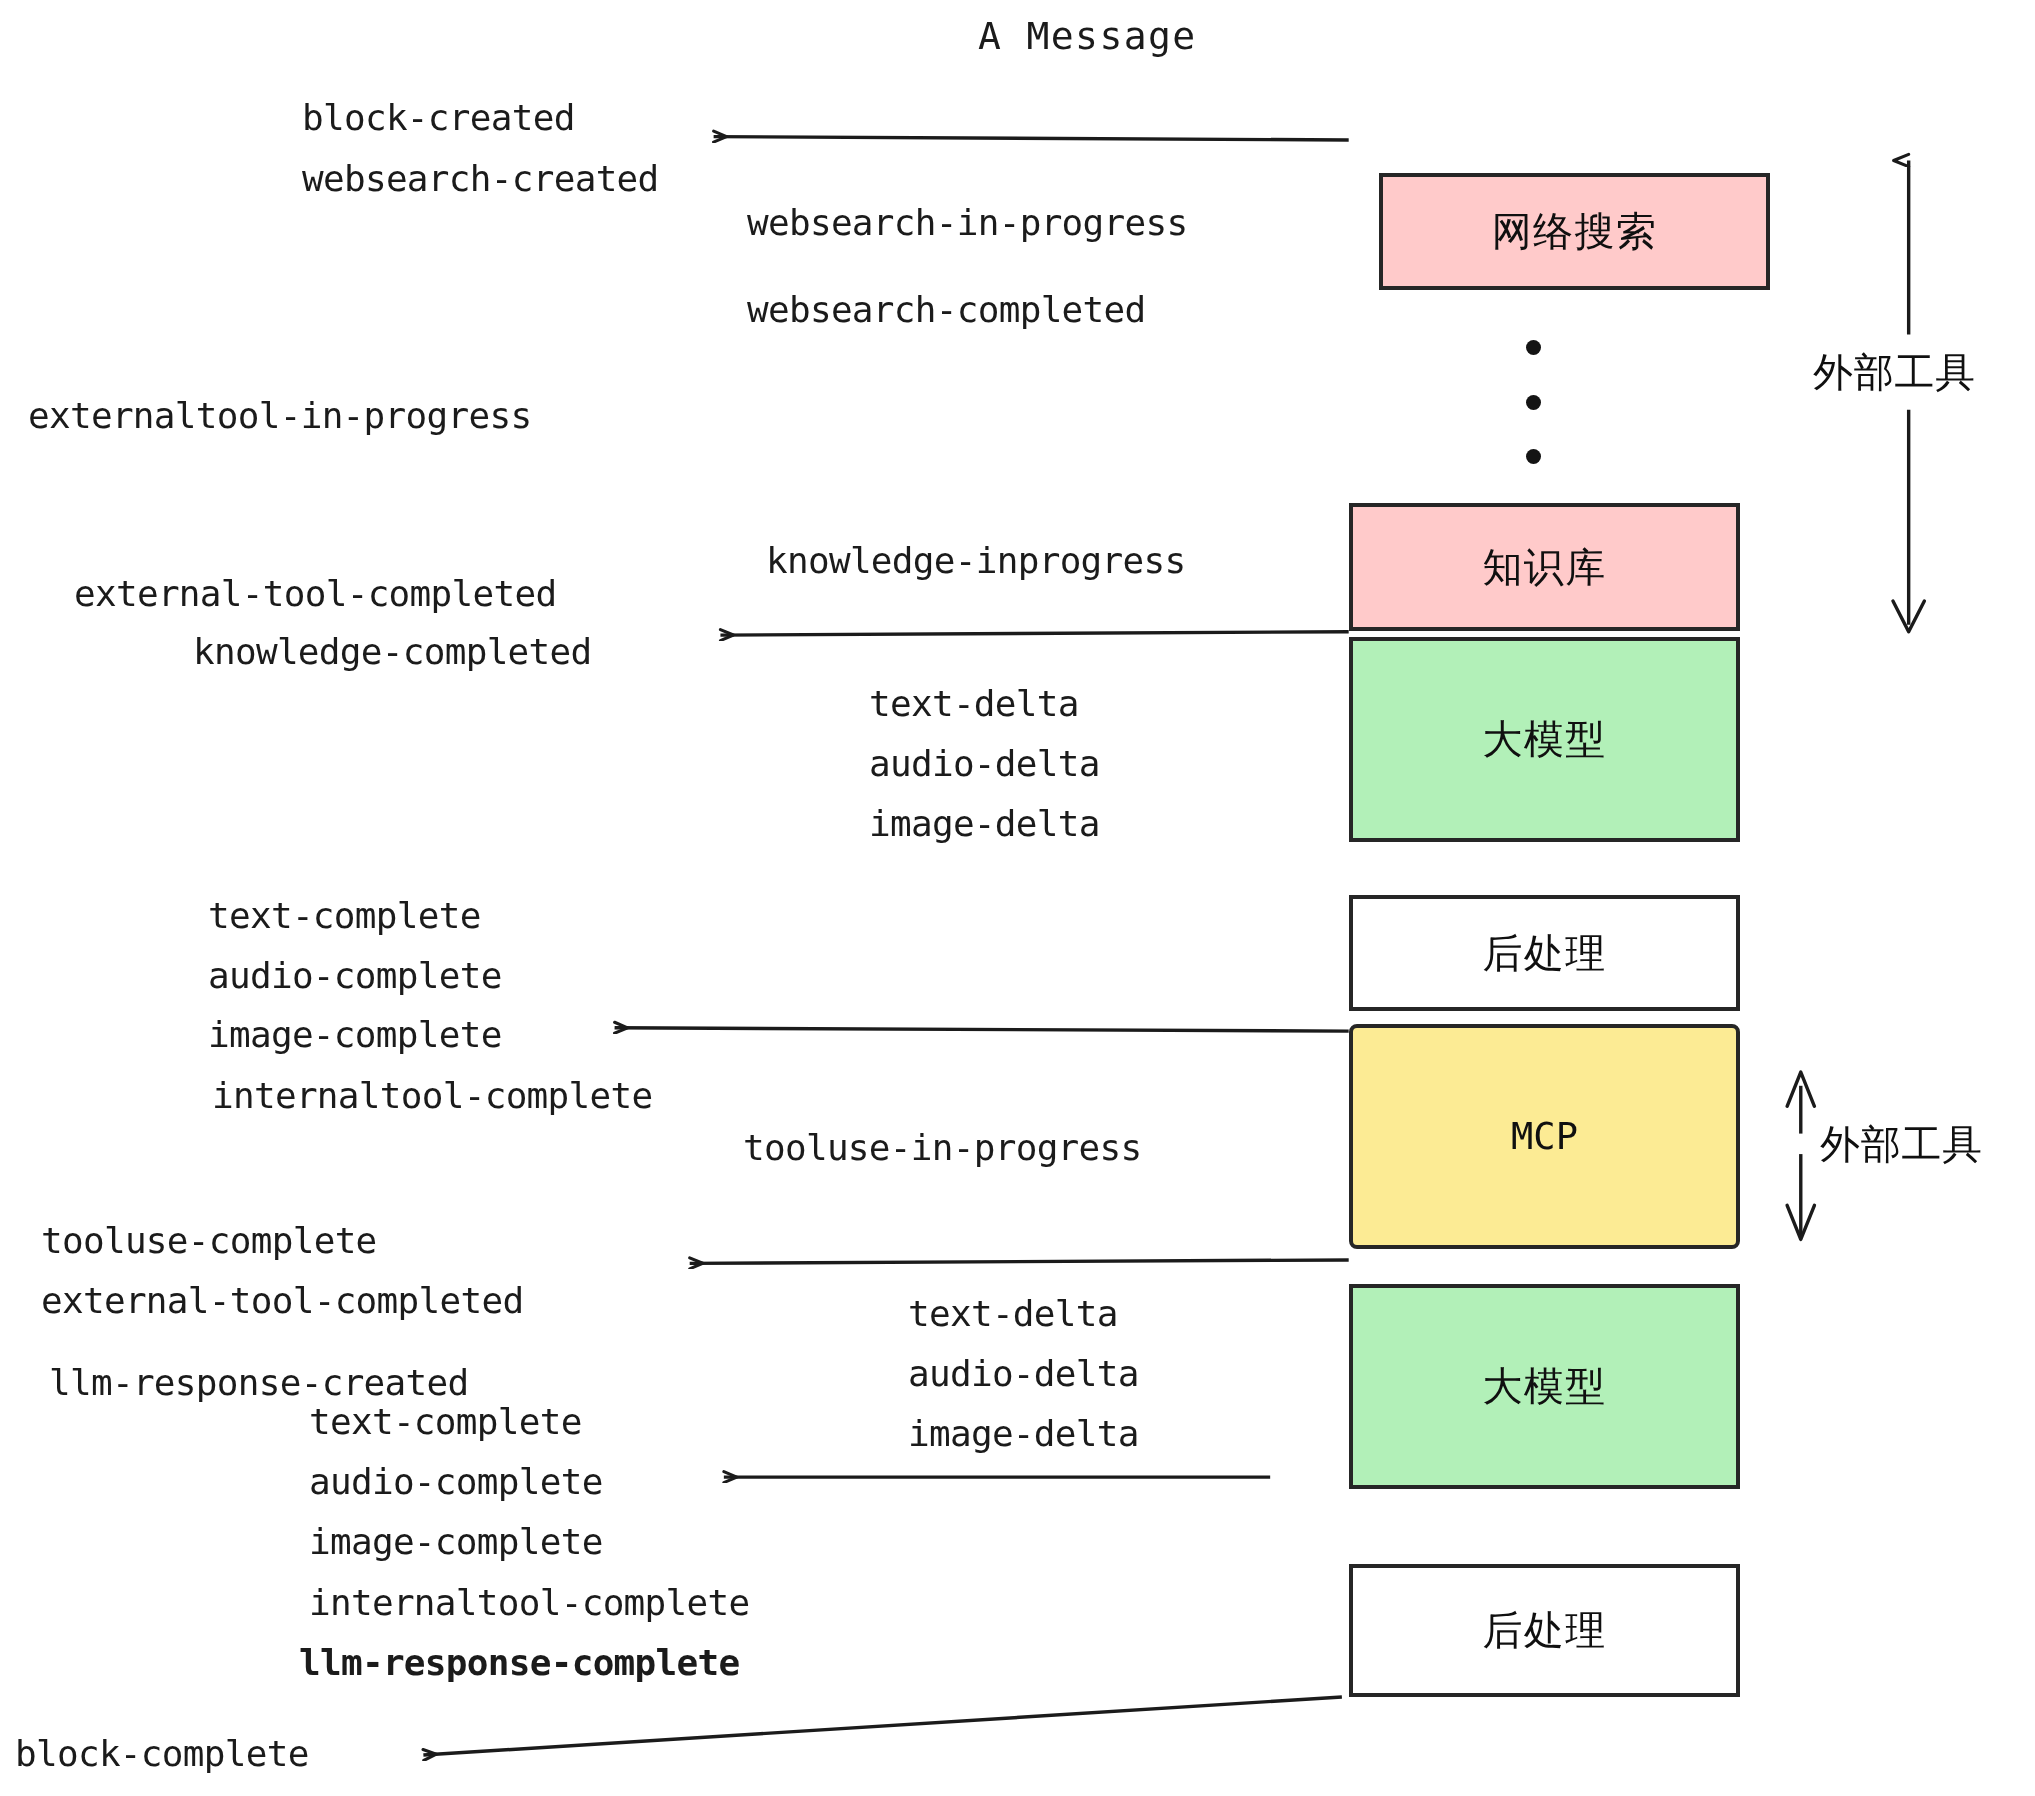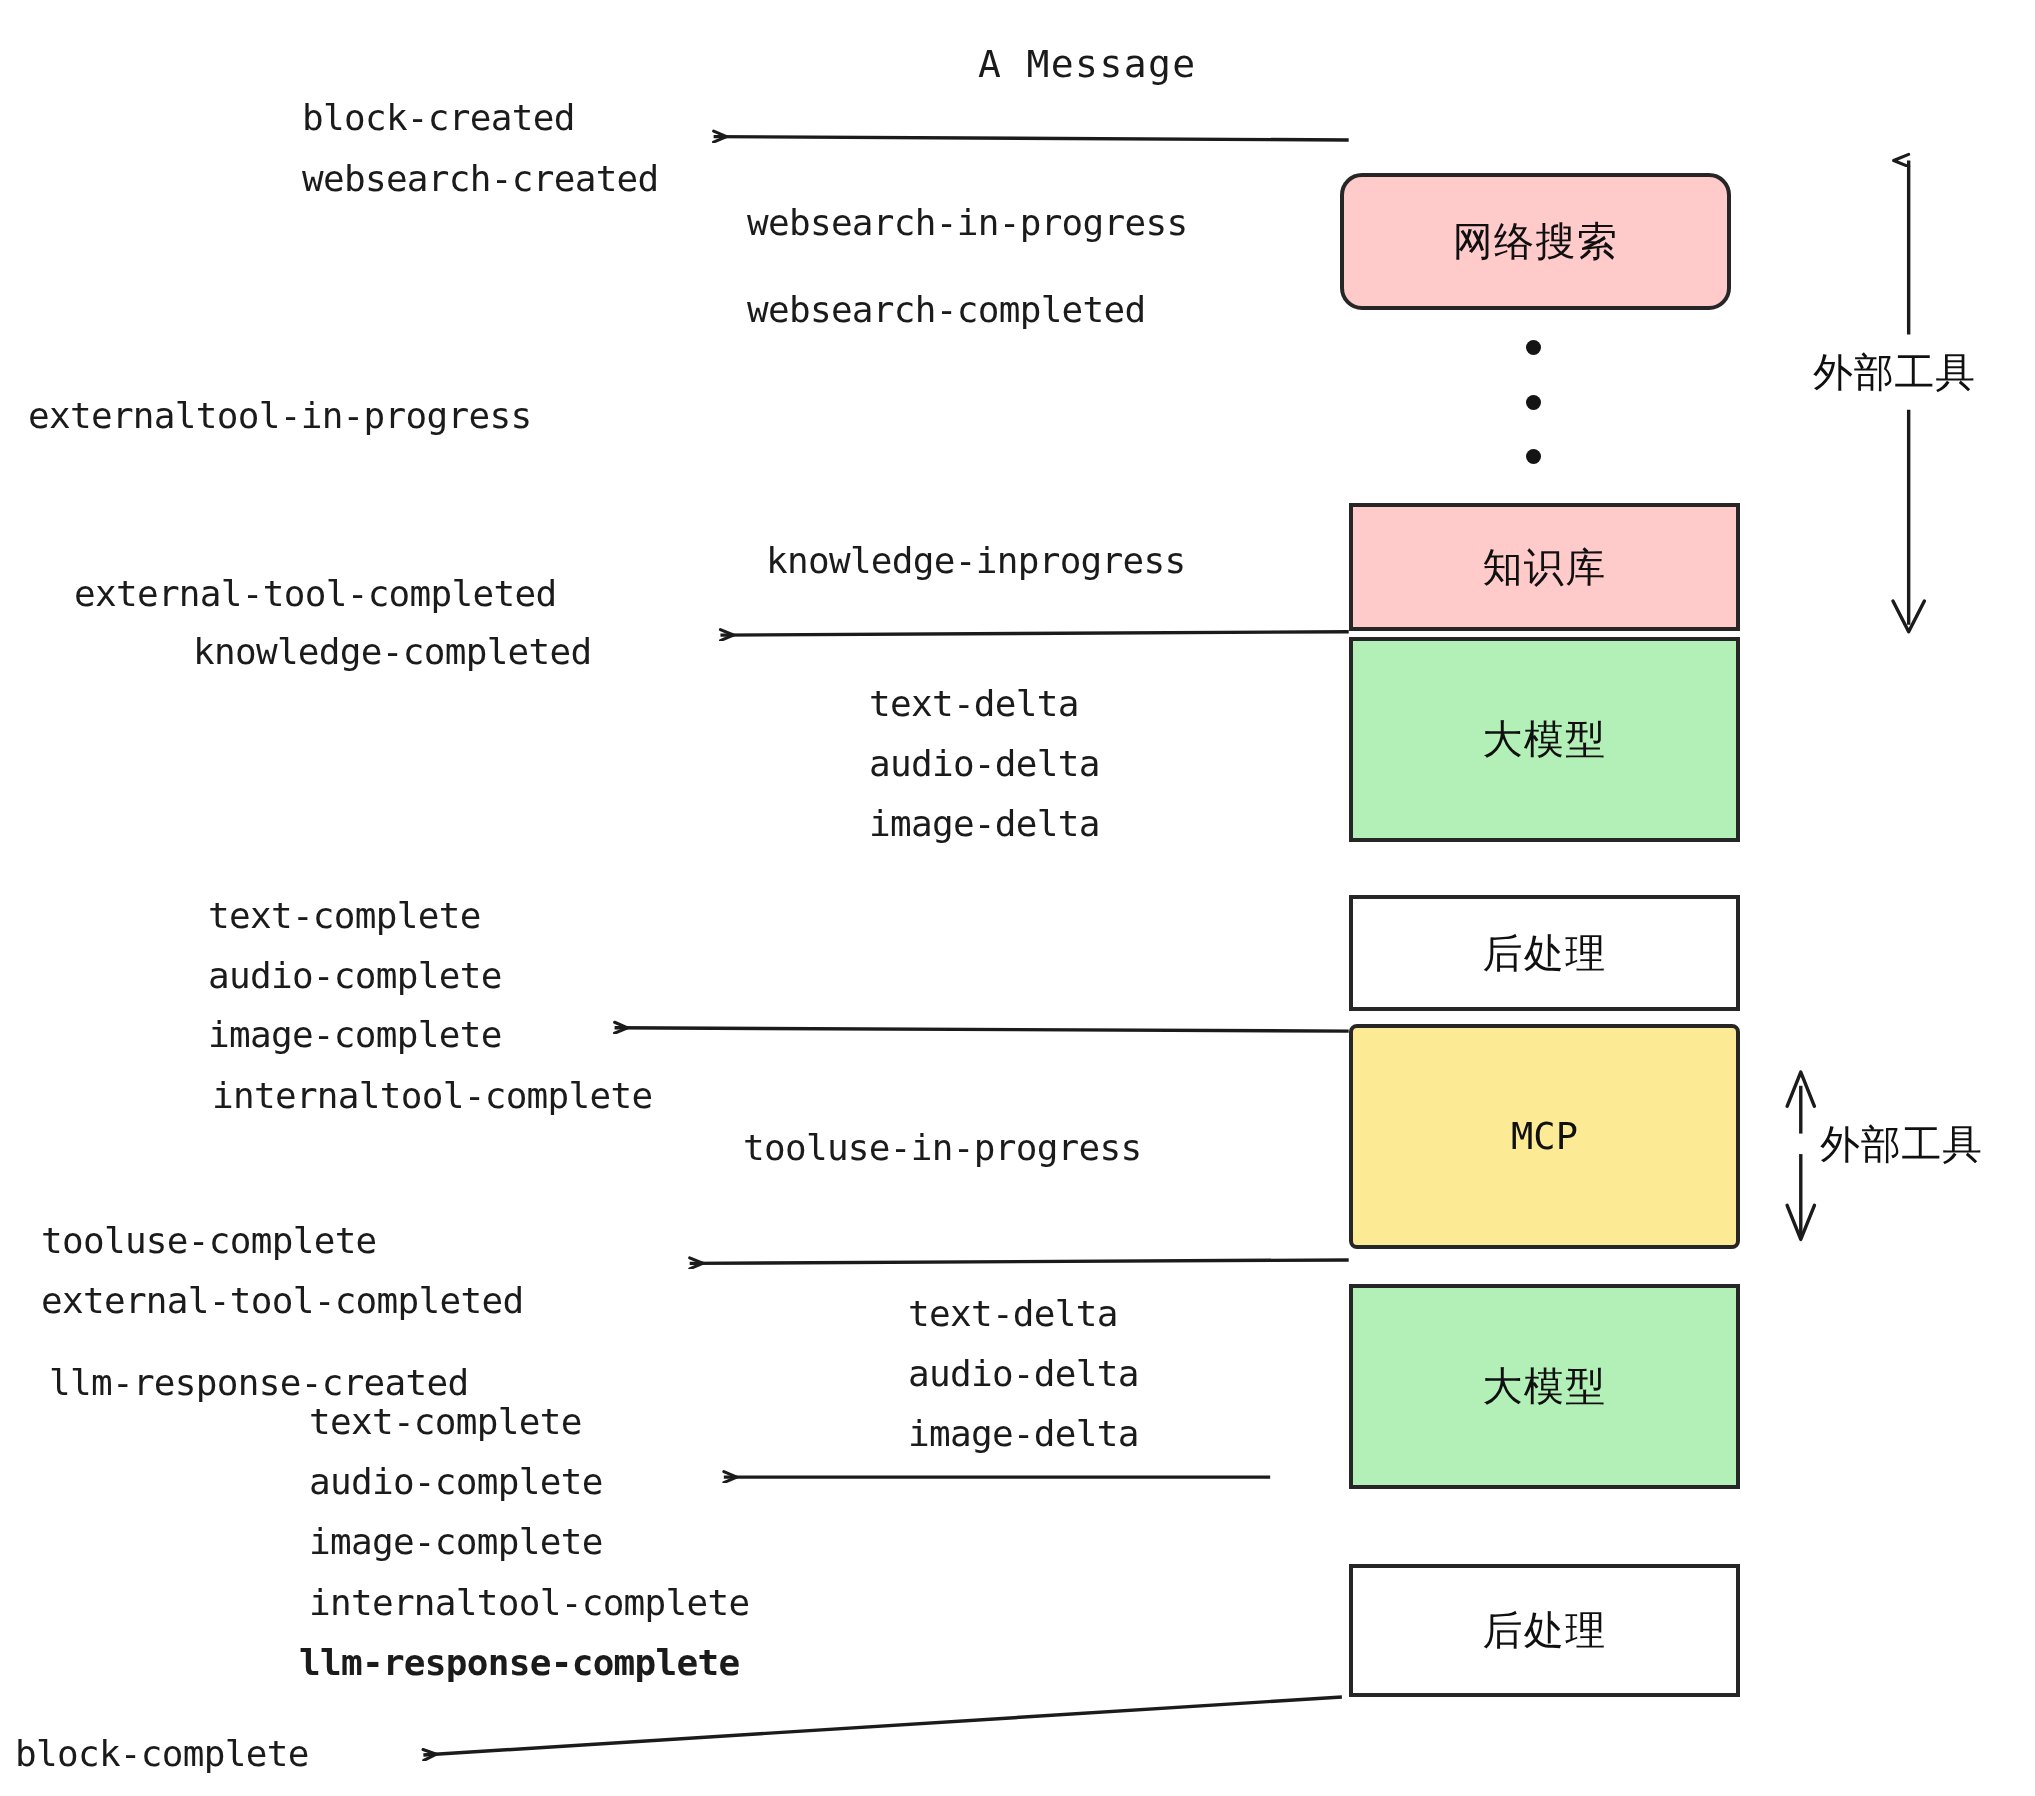--- a/index.html
+++ b/index.html
@@ -24,21 +24,20 @@
     letter-spacing: -0.7px;
     line-height: 1;
   }
   .title {
     position: absolute;
     font-family: "DejaVu Sans Mono", monospace;
     font-size: 38px;
     color: #1b1b1b;
     white-space: nowrap;
     letter-spacing: 1.4px;
-    margin-top: 28px;
   }
   .node {
     position: absolute;
     box-sizing: border-box;
     border: 4.1px solid #262626;
     display: flex;
     align-items: center;
     justify-content: center;
     font-family: "DejaVu Sans", sans-serif;
     font-size: 40px;
@@ -107,21 +106,21 @@
     <line x1="2795" y1="600" x2="2795" y2="905" stroke="#1b1b1b" stroke-width="5" marker-end="url(#ah)" transform="rotate(90 2795 600)" style="display:none"></line>
     <path d="M2795,600 L2795,915" stroke="#1b1b1b" stroke-width="5" fill="none"></path>
     <path d="M2772,880 L2795,925 L2818,880" stroke="#1b1b1b" stroke-width="5" fill="none" stroke-linecap="round" stroke-linejoin="round"></path>
 
     <path d="M2637,1660 L2637,1590" stroke="#1b1b1b" stroke-width="5" fill="none"></path>
     <path d="M2617,1620 L2637,1570 L2657,1620" stroke="#1b1b1b" stroke-width="5" fill="none" stroke-linecap="round" stroke-linejoin="round"></path>
     <path d="M2637,1690 L2637,1810" stroke="#1b1b1b" stroke-width="5" fill="none"></path>
     <path d="M2617,1765 L2637,1815 L2657,1765" stroke="#1b1b1b" stroke-width="5" fill="none" stroke-linecap="round" stroke-linejoin="round"></path>
   </svg>
 
-  <div class="node" style="left:1340px; top:173px; width:391px; height:137px; background:#FFCACA;border-radius:22px;">
+  <div class="node" style="left:1379px; top:173px; width:391px; height:117px; background:#FFCACA;">
     <span>网络搜索</span>
   </div>
 
   <div class="vdots" style="left:1526px; top:340px;"></div>
   <div class="vdots" style="left:1526px; top:395px;"></div>
   <div class="vdots" style="left:1526px; top:449px;"></div>
 
   <div class="node" style="left:1349px; top:503px; width:391px; height:128px; background:#FFCACA;">
     <span>知识库</span>
   </div>

